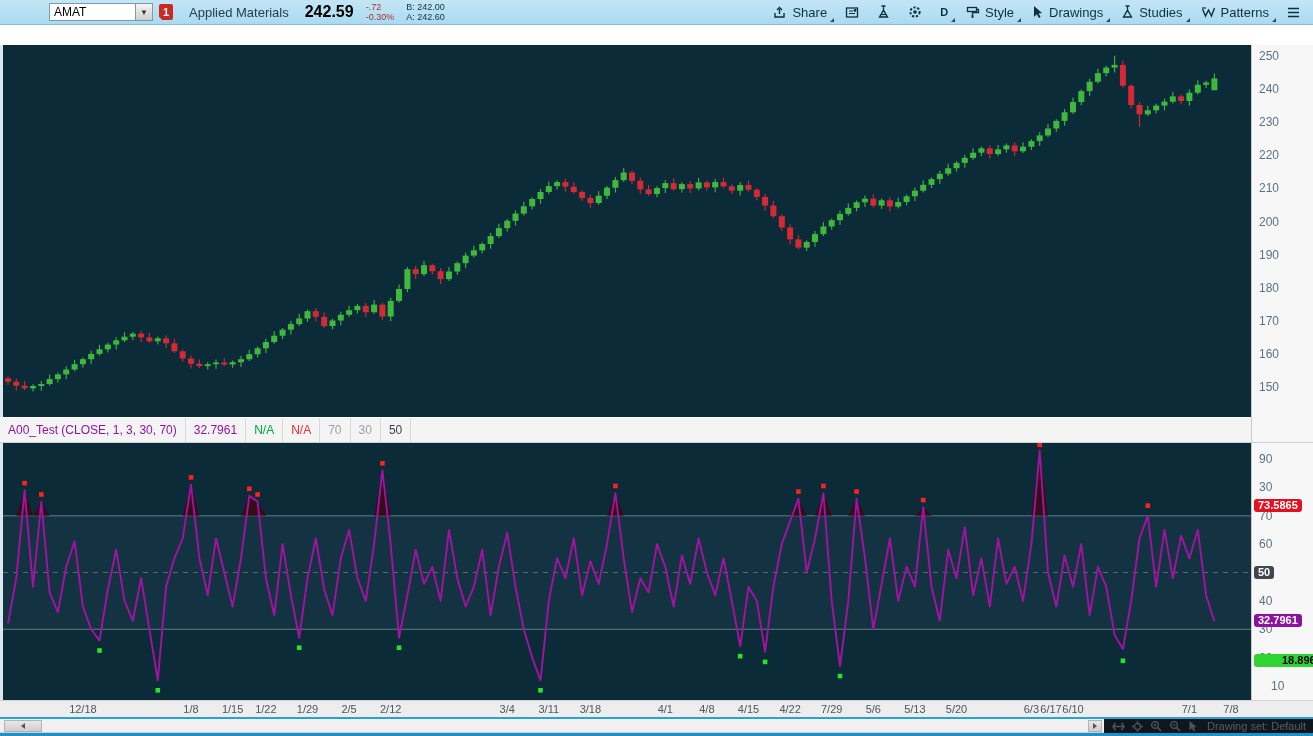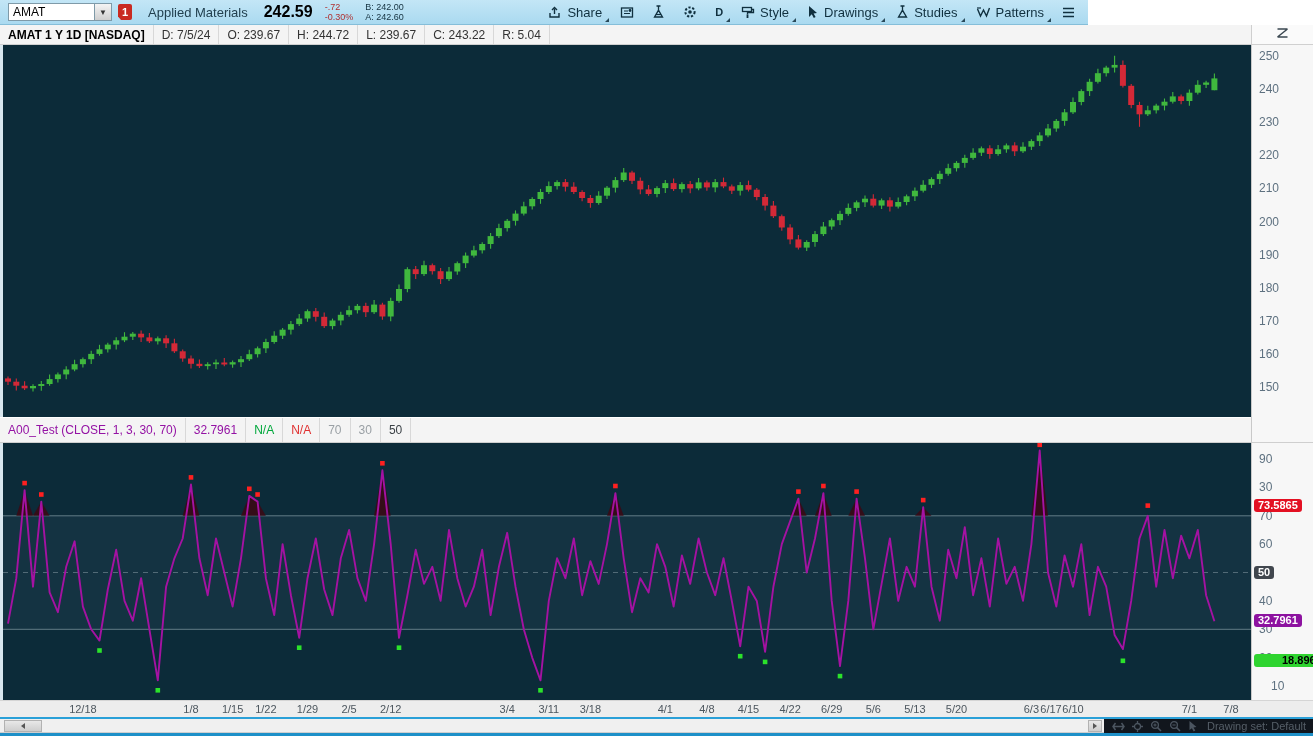--- a/index.html
+++ b/index.html
@@ -1,22 +1,22 @@
 <!DOCTYPE html>
 <html><head>
 <meta charset="utf-8">
 <style>
   * { margin:0; padding:0; box-sizing:border-box; }
   html,body { width:1313px; height:736px; overflow:hidden; font-family:"Liberation Sans","DejaVu Sans",sans-serif; background:#fff; }
   .app { position:relative; width:1313px; height:736px; background:#fff; }
 
   
-  .toolbar { position:absolute; left:0; top:0; width:1088px; height:25px;
+  .toolbar { position:absolute; left:0; top:0; width:1313px; height:25px;
     background:linear-gradient(#c3e6f6,#aadaf0); border-bottom:1px solid #85bed9;
-    display:flex; align-items:center; color:#0f2d3f; font-size:13px; }
+    display:flex; align-items:center; color:#0f2d3f; font-size:13px;padding-left:41px; }
   .symbol-wrap { display:flex; align-items:center; margin-left:8px; }
   .symbol-input { width:86px; height:18px; border:1px solid #7f9aa8; border-right:none; background:#fff;
     font-size:12px; padding:0 4px; color:#000; font-family:inherit; }
   .symbol-dd { width:18px; height:18px; border:1px solid #7f9aa8; background:linear-gradient(#f4f4f4,#cfcfcf);
     font-size:8px; color:#333; display:flex; align-items:center; justify-content:center; cursor:pointer; }
   .msg-badge { width:14px; height:16px; background:#c92a21; color:#fff; font-size:11px; font-weight:bold;
     display:flex; align-items:center; justify-content:center; margin-left:6px; border-radius:2px;
     clip-path:polygon(0 0,100% 0,100% 100%,22% 100%,0 78%); }
   .company { margin-left:16px; color:#22404f; }
   .last-price { margin-left:16px; font-size:16px; font-weight:bold; color:#000; }
@@ -177,39 +177,20 @@
       <div class="tb-btn" style="margin-right:4px;">
         <span>
           <svg width="13" height="11" viewBox="0 0 13 11">
               <path d="M1 1.5h11M1 5.5h11M1 9.5h11" stroke="#10303f" stroke-width="1.6"></path>
             </svg>
         </span>
       </div>
     </div>
   </div>
 
-  <div class="chart-header">
-    <div class="hdr-cells">
-      <div class="hdr-cell title">AMAT 1 Y 1D [NASDAQ]</div>
-      <div class="hdr-cell">D: 7/5/24</div>
-      <div class="hdr-cell">O: 239.67</div>
-      <div class="hdr-cell">H: 244.72</div>
-      <div class="hdr-cell">L: 239.67</div>
-      <div class="hdr-cell">C: 243.22</div>
-      <div class="hdr-cell">R: 5.04</div>
-      <div class="hdr-cell filler"></div>
-    </div>
-    <div class="hdr-axis-cell">
-      <span style="cursor:pointer;">
-        <svg width="16" height="14" viewBox="0 0 16 14">
-            <path d="M2.5 3h10M12.5 3L2.5 11M2.5 11h10" fill="none" stroke="#3a4750" stroke-width="1.5"></path>
-          </svg>
-      </span>
-    </div>
-  </div>
 
   <div class="main-row">
     <div class="chart-panel" id="main-panel">
       <svg class="chartsvg" id="main-svg" width="1248" height="372">
           <line x1="5" y1="331.6" x2="5" y2="340" stroke="#d42937" stroke-width="1.1"></line>
           <rect x="2.0" y="333.4" width="6" height="3.3" fill="#d42937"></rect>
           <line x1="13.3" y1="333.6" x2="13.3" y2="345.5" stroke="#d42937" stroke-width="1.1"></line>
           <rect x="10.3" y="336.7" width="6" height="4.0" fill="#d42937"></rect>
           <line x1="21.6" y1="336.2" x2="21.6" y2="345.1" stroke="#d42937" stroke-width="1.1"></line>
           <rect x="18.6" y="340.7" width="6" height="2.6" fill="#d42937"></rect>
@@ -589,21 +570,21 @@
       <div class="date-label" style="left: 307.5px;">1/29</div>
       <div class="date-label" style="left: 349.1px;">2/5</div>
       <div class="date-label" style="left: 390.7px;">2/12</div>
       <div class="date-label" style="left: 507.2px;">3/4</div>
       <div class="date-label" style="left: 548.8px;">3/11</div>
       <div class="date-label" style="left: 590.4px;">3/18</div>
       <div class="date-label" style="left: 665.3px;">4/1</div>
       <div class="date-label" style="left: 706.9px;">4/8</div>
       <div class="date-label" style="left: 748.5px;">4/15</div>
       <div class="date-label" style="left: 790.1px;">4/22</div>
-      <div class="date-label" style="left: 831.7px;">6/29</div>
+      <div class="date-label" style="left: 831.7px;">7/29</div>
       <div class="date-label" style="left: 873.3px;">5/6</div>
       <div class="date-label" style="left: 914.9px;">5/13</div>
       <div class="date-label" style="left: 956.5px;">5/20</div>
       <div class="date-label" style="left: 1031.4px;">6/3</div>
       <div class="date-label" style="left: 1073px;">6/10</div>
       <div class="date-label" style="left: 1051px;">6/17</div>
       <div class="date-label" style="left: 1189.4px;">7/1</div>
       <div class="date-label" style="left: 1231px;">7/8</div>
     </div>
 

